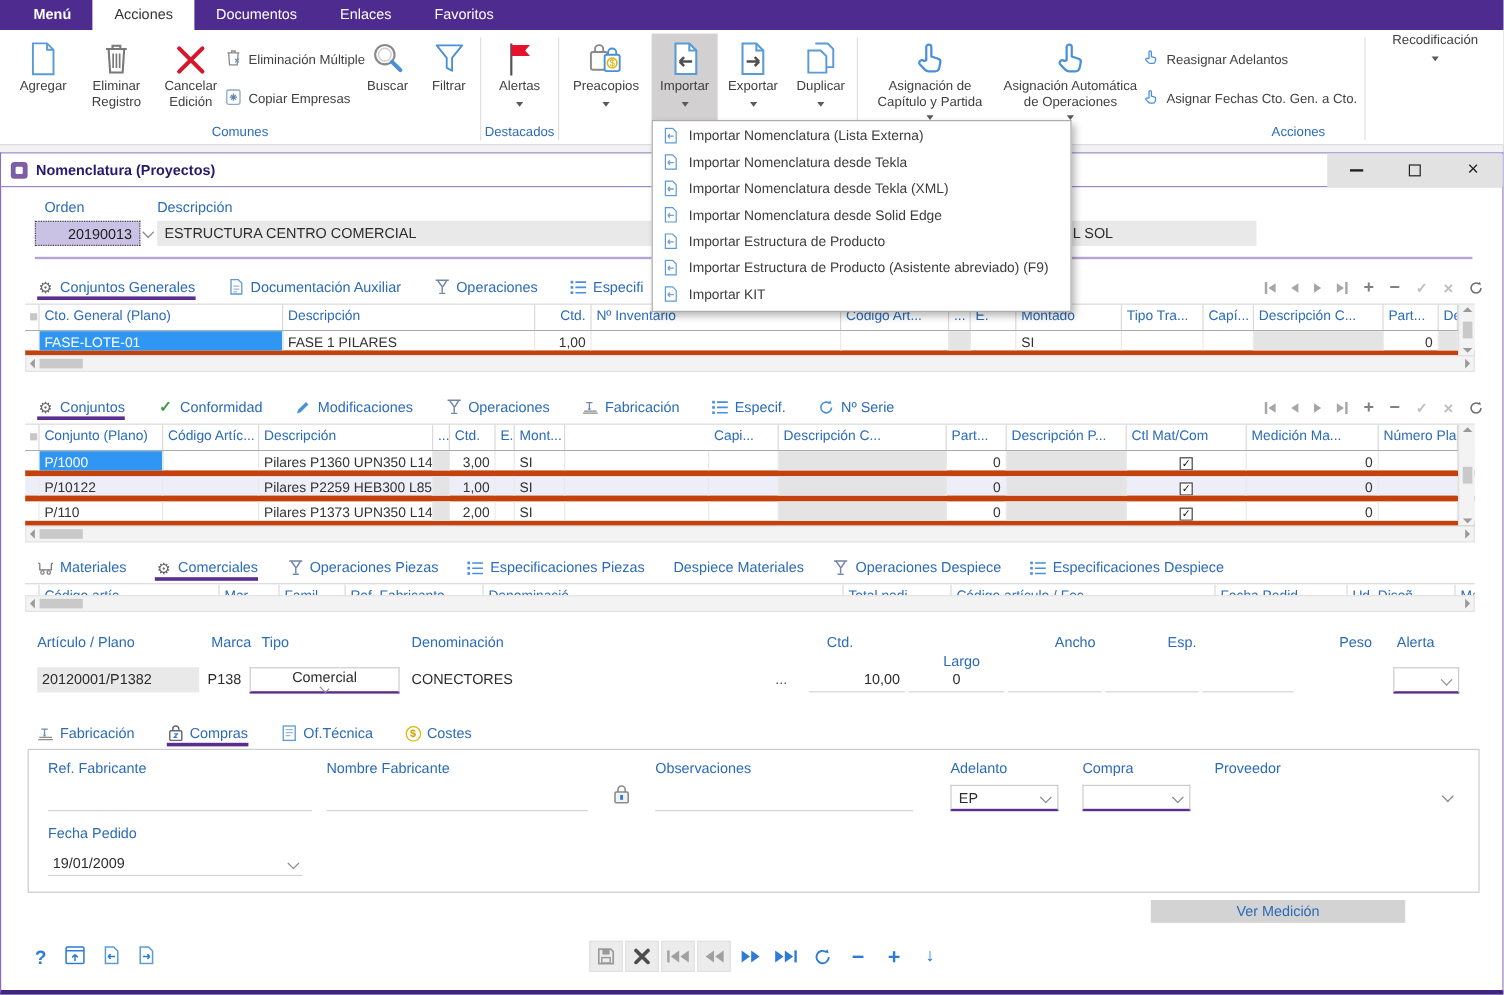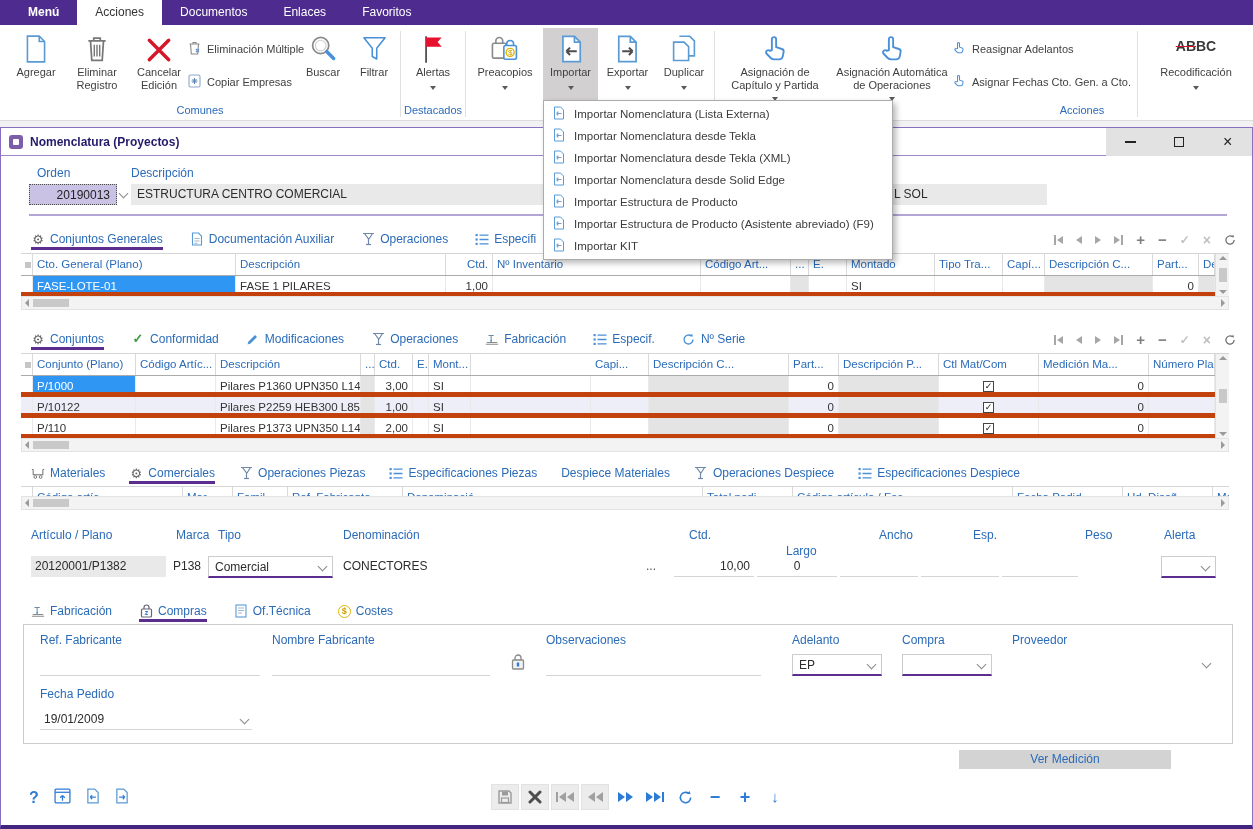--- a/index.html
+++ b/index.html
@@ -260,24 +260,20 @@
       <span>Reasignar Adelantos</span>
     </div>
     <div class="rsmall" style="left:952px;top:49px;">
       <span><svg width="14" height="14" viewBox="0 0 24 24" fill="none" stroke="#4a90d9" stroke-width="1.8" stroke-linejoin="round" stroke-linecap="round">
             <path d="M9.5 13V4.2c0-1 .8-1.7 1.7-1.7s1.7.7 1.7 1.7v6.3l4.6 1.5c1 .3 1.6 1.3 1.4 2.3l-.7 3.6c-.3 1.4-1.5 2.4-2.9 2.4h-4.1c-1 0-1.9-.4-2.6-1.1l-3.3-3.4c-.7-.7-.6-1.8.1-2.4.7-.6 1.7-.6 2.4 0z"></path>
           </svg></span>
       <span>Asignar Fechas Cto. Gen. a Cto.</span>
     </div>
     <div class="vdiv" style="left:1137px;"></div>
     <div class="rbtn" style="left:1141px;width:110px;">
-      <div class="ricon" style="font-size:14px;font-weight:bold;color:#3a3a3a;align-items:center;">
-          <span style="text-decoration:line-through;text-decoration-color:#d5172b;">AB</span>
-          <span>BC</span>
-        </div>
       <div>Recodificación</div>
       <div class="caret-row"><span class="caret"></span></div>
     </div>
     <div class="rgroup" style="left:140px;width:120px;">Comunes</div>
     <div class="rgroup" style="left:393px;width:80px;">Destacados</div>
     <div class="rgroup" style="left:1032px;width:100px;">Acciones</div>
   </div>
 
   <div class="win">
     <div class="titlebar">
@@ -673,26 +669,26 @@
       </div>
 
     <div class="flabel" style="left:30px;top:400px;">Artículo / Plano</div>
     <div class="flabel" style="left:175px;top:400px;">Marca</div>
     <div class="flabel" style="left:217px;top:400px;">Tipo</div>
     <div class="flabel" style="left:342px;top:400px;">Denominación</div>
     <div class="flabel" style="left:688px;top:400px;">Ctd.</div>
     <div class="flabel" style="left:785px;top:400px;margin-top:16px;">Largo</div>
     <div class="flabel" style="left:878px;top:400px;">Ancho</div>
     <div class="flabel" style="left:972px;top:400px;">Esp.</div>
-    <div class="flabel" style="left:1084px;top:400px;">Peso</div>
+    <div class="flabel" style="left:1115px;top:400px;">Peso</div>
     <div class="flabel" style="left:1163px;top:400px;">Alerta</div>
 
     <div class="dval fieldbox" style="left:30px;top:428px;width:135px;">20120001/P1382</div>
     <div class="dval" style="left:172px;top:431px;width:28px;overflow:hidden;text-align:center;">P138</div>
-    <div class="combo" style="left:207px;top:428px;width:125px;">
+    <div class="combo" style="left:207px;top:428px;width:125px;flex-direction:column;">
         <span>Comercial</span>
         <span class="chev"></span>
       </div>
     <div class="dval" style="left:342px;top:431px;">CONECTORES</div>
     <div class="dval" style="left:645px;top:431px;color:#555;">...</div>
     <div class="dval uline" style="left:673px;top:428px;width:80px;text-align:right;">10,00</div>
     <div class="dval uline" style="left:756px;top:428px;width:80px;text-align:center;">0</div>
     <div class="dval uline" style="left:839px;top:428px;width:78px;"></div>
     <div class="dval uline" style="left:920px;top:428px;width:78px;"></div>
     <div class="dval uline" style="left:1001px;top:428px;width:76px;"></div>

